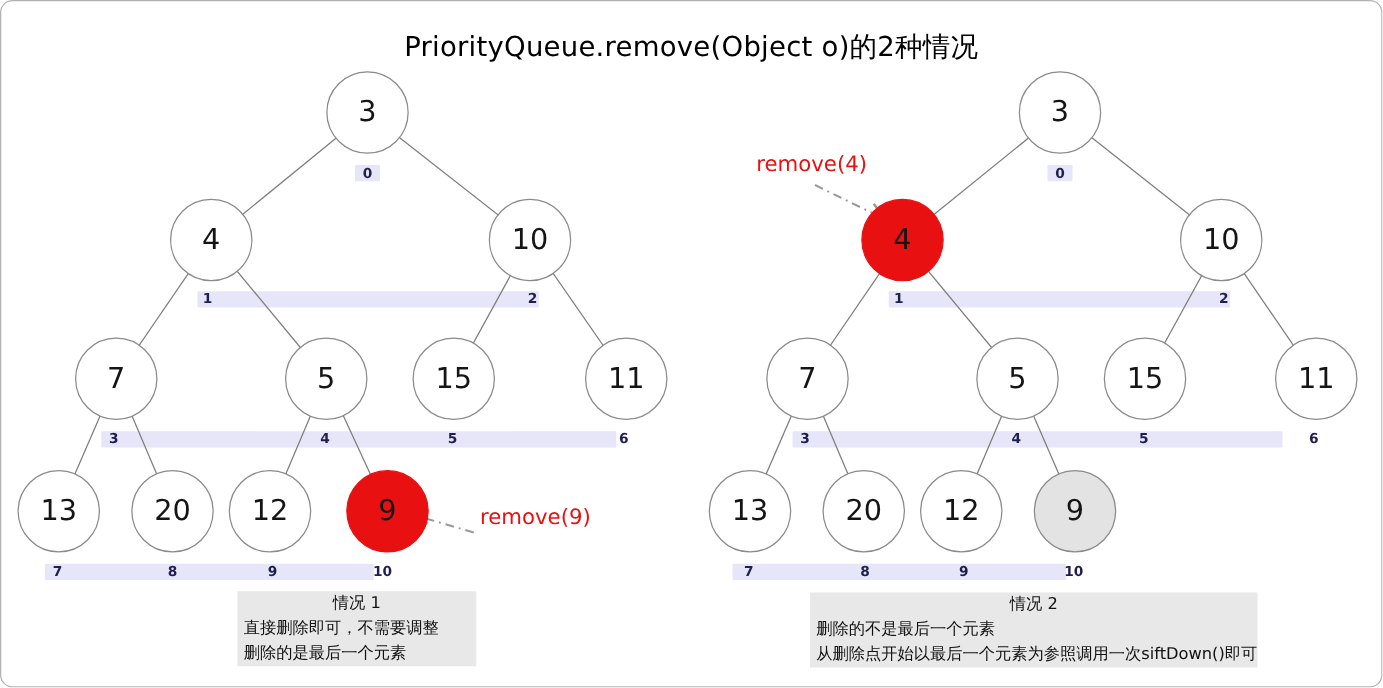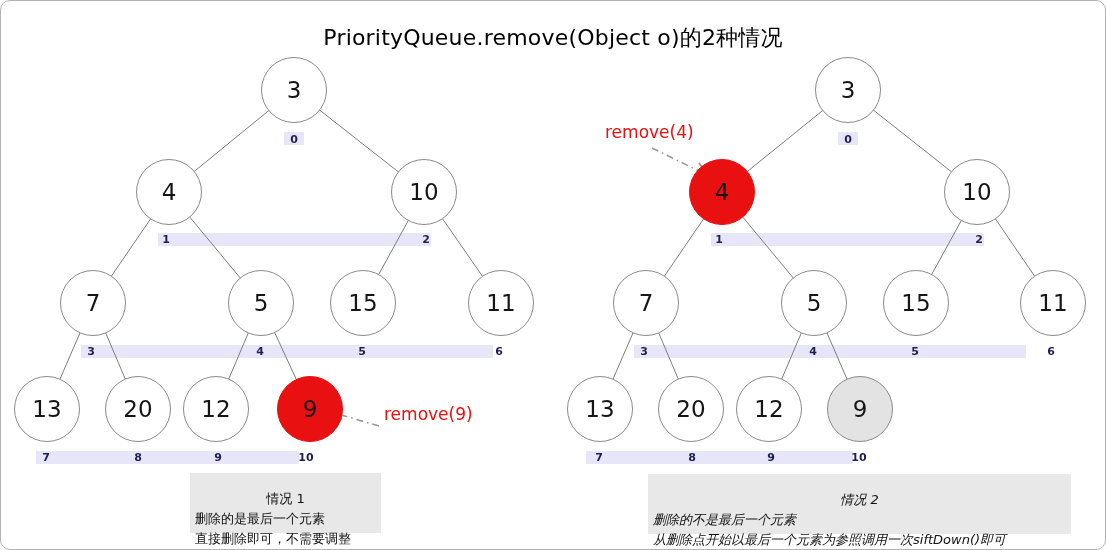--- a/index.html
+++ b/index.html
@@ -31,21 +31,21 @@
     font-size:23px;color:#151515;
   }
   .node.red{background:var(--highlight-red,#e81010);border-color:var(--highlight-red,#e81010);}
   .node.gray{background:var(--removed-gray,#e3e3e3);}
   .annotation{
     position:absolute;z-index:5;font-size:17px;
     color:var(--annotation-text,#e81010);white-space:nowrap;
   }
   .caption{
     position:absolute;z-index:5;background:var(--caption-bg,#e8e8e8);
-    font-size:13px;line-height:20px;color:#111;padding:16px 5px;box-sizing:border-box;
+    font-size:13px;line-height:20px;color:#111;padding:0 5px;box-sizing:border-box;
   }
   .caption-heading{text-align:center;}
   .caption-line{text-align:left;white-space:nowrap;}
 </style>
 </head>
 <body>
 
 <div class="frame">
 
   <div class="title">PriorityQueue.remove(Object o)的2种情况</div>
@@ -111,22 +111,22 @@
   <div class="node" style="left:467px;top:269px;">11</div>
   <div class="node" style="left:13px;top:375px;">13</div>
   <div class="node" style="left:104px;top:375px;">20</div>
   <div class="node" style="left:182px;top:375px;">12</div>
   <div class="node red" style="left:276px;top:375px;">9</div>
 
   <div class="annotation" style="left:383px;top:403px;">remove(9)</div>
 
   <div class="caption" style="left:189px;top:472px;width:191px;height:60px;">
     <div class="caption-heading">情况 1</div>
+    <div class="caption-line">直接删除即可，不需要调整</div>
     <div class="caption-line">删除的是最后一个元素</div>
-    <div class="caption-line">直接删除即可，不需要调整</div>
   </div>
 
   <div class="band" style="left:837px;top:131px;width:20px;"></div>
   <div class="band" style="left:710px;top:232px;width:273px;"></div>
   <div class="band" style="left:633px;top:344px;width:392px;"></div>
   <div class="band" style="left:585px;top:450px;width:267px;"></div>
 
   <span class="idx" style="left:847px;top:138px;">0</span>
   <span class="idx" style="left:718px;top:238px;">1</span>
   <span class="idx" style="left:978px;top:238px;">2</span>
@@ -146,19 +146,19 @@
   <div class="node" style="left:780px;top:269px;">5</div>
   <div class="node" style="left:882px;top:269px;">15</div>
   <div class="node" style="left:1019px;top:269px;">11</div>
   <div class="node" style="left:566px;top:375px;">13</div>
   <div class="node" style="left:657px;top:375px;">20</div>
   <div class="node" style="left:735px;top:375px;">12</div>
   <div class="node gray" style="left:826px;top:375px;">9</div>
 
   <div class="annotation" style="left:604px;top:121px;text-align:right;">remove(4)</div>
 
-  <div class="caption" style="left:647px;top:473px;width:423px;height:60px;font-style:italic;">
+  <div class="caption" style="left:647px;top:473px;width:358px;height:60px;">
     <div class="caption-heading">情况 2</div>
     <div class="caption-line">删除的不是最后一个元素</div>
     <div class="caption-line">从删除点开始以最后一个元素为参照调用一次siftDown()即可</div>
   </div>
 
 </div>
 
 </body></html>

